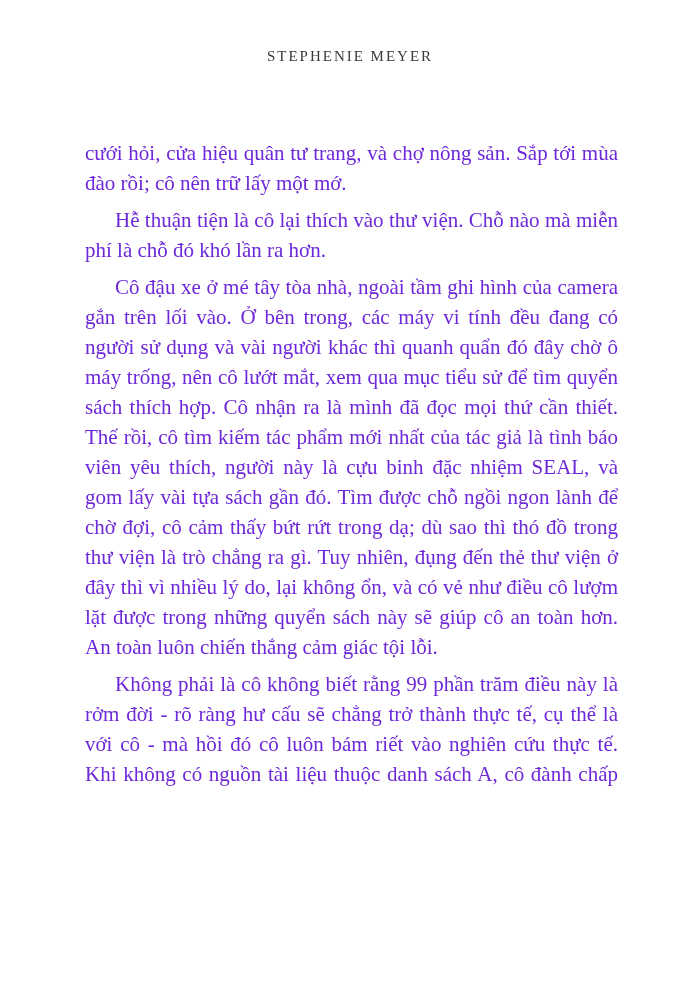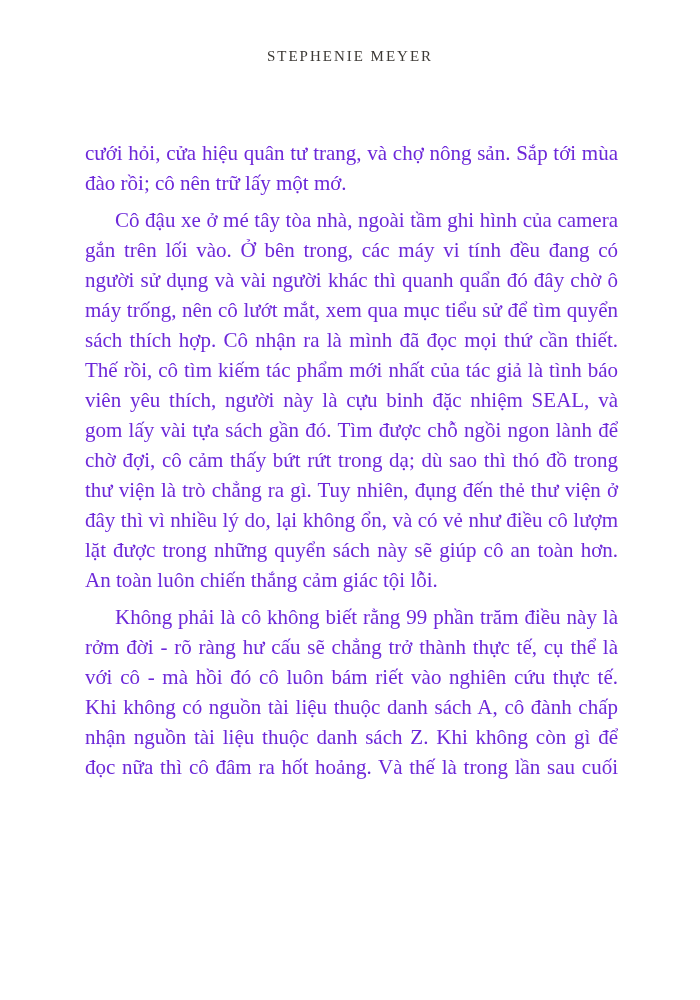--- a/index.html
+++ b/index.html
@@ -100,20 +100,21 @@
 </style>
 </head>
 <body>
 
 <div class="page">
 
   <div class="running-header">STEPHENIE MEYER</div>
 
   <div class="body-text">
     <p class="para no-indent">cưới hỏi, cửa hiệu quân tư trang, và chợ nông sản. Sắp tới mùa đào rồi; cô nên trữ lấy một mớ.</p>
+    <p class="para">Hễ thuận tiện là cô lại thích vào thư viện. Chỗ nào mà miễn phí là chỗ đó khó lần ra hơn.</p>
     <p class="para">Cô đậu xe ở mé tây tòa nhà, ngoài tầm ghi hình của camera gắn trên lối vào. Ở bên trong, các máy vi tính đều đang có người sử dụng và vài người khác thì quanh quẩn đó đây chờ ô máy trống, nên cô lướt mắt, xem qua mục tiểu sử để tìm quyển sách thích hợp. Cô nhận ra là mình đã đọc mọi thứ cần thiết. Thế rồi, cô tìm kiếm tác phẩm mới nhất của tác giả là tình báo viên yêu thích, người này là cựu binh đặc nhiệm SEAL, và gom lấy vài tựa sách gần đó. Tìm được chỗ ngồi ngon lành để chờ đợi, cô cảm thấy bứt rứt trong dạ; dù sao thì thó đồ trong thư viện là trò chẳng ra gì. Tuy nhiên, đụng đến thẻ thư viện ở đây thì vì nhiều lý do, lại không ổn, và có vẻ như điều cô lượm lặt được trong những quyển sách này sẽ giúp cô an toàn hơn. An toàn luôn chiến thắng cảm giác tội lỗi.</p>
     <p class="para">Không phải là cô không biết rằng 99 phần trăm điều này là rởm đời - rõ ràng hư cấu sẽ chẳng trở thành thực tế, cụ thể là với cô - mà hồi đó cô luôn bám riết vào nghiên cứu thực tế. Khi không có nguồn tài liệu thuộc danh sách A, cô đành chấp nhận nguồn tài liệu thuộc danh sách Z. Khi không còn gì để đọc nữa thì cô đâm ra hốt hoảng. Và thế là trong lần sau cuối ấy, cô đã</p>
   </div>
 
   <div class="page-number">8</div>
 
   <div class="watermark">
     <div class="wm-brand">KHAITRÍ.COM</div>
     <svg class="wm-swash" viewBox="0 0 225 28" xmlns="http://www.w3.org/2000/svg">
       <path d="M4,21 C55,28 160,18 220,4" fill="none" stroke="#dcdcdc" stroke-width="10" stroke-linecap="round"></path>

